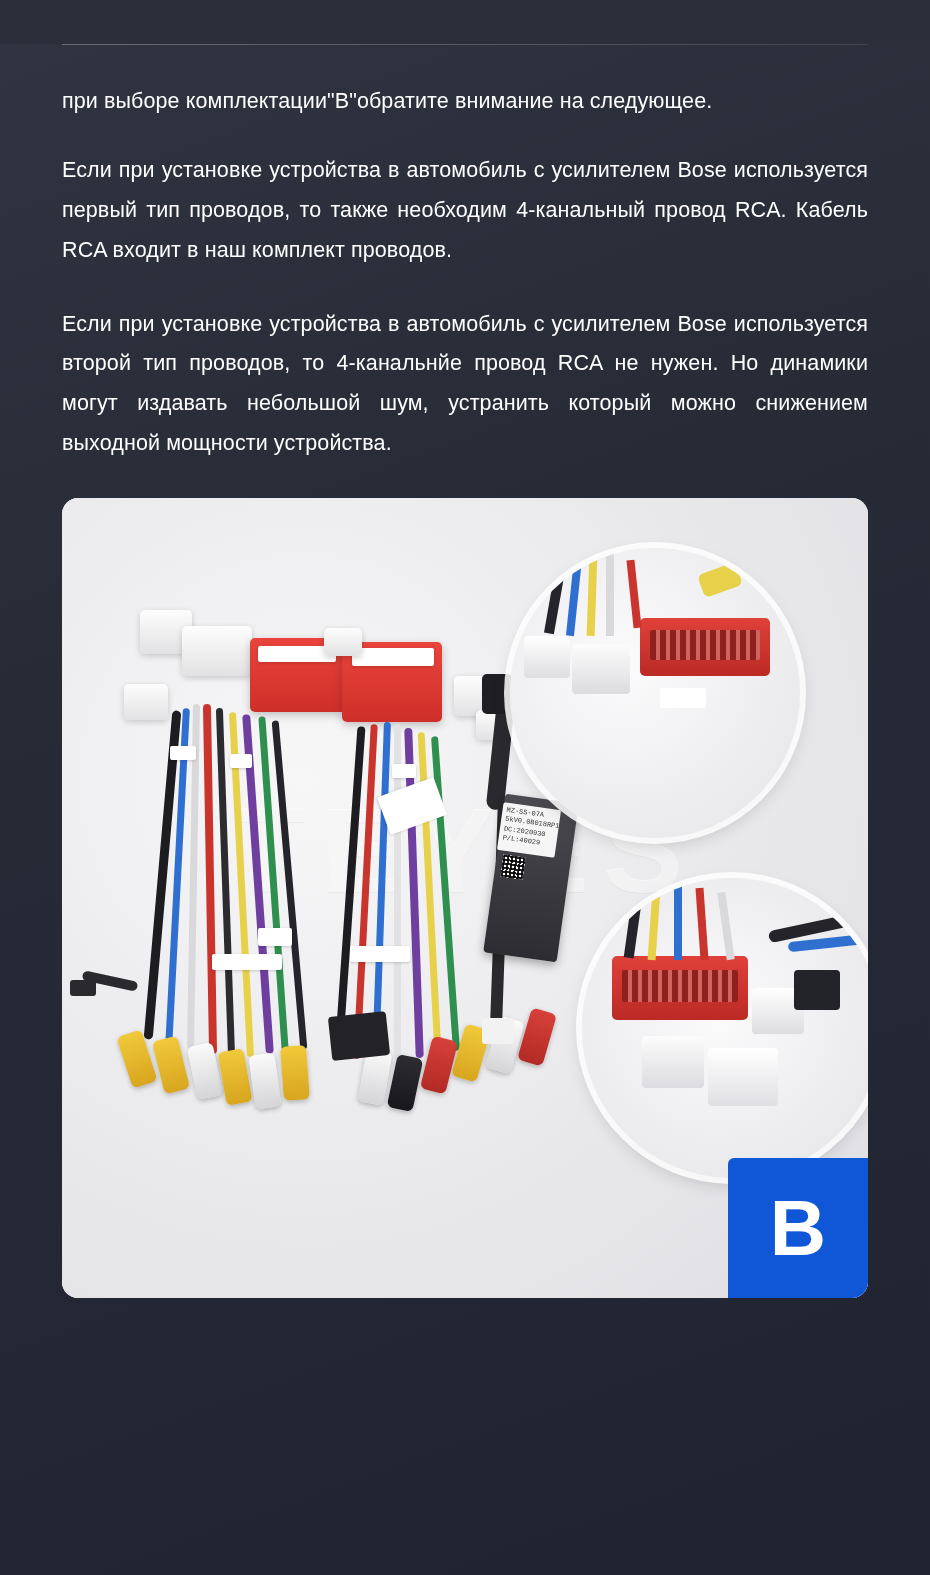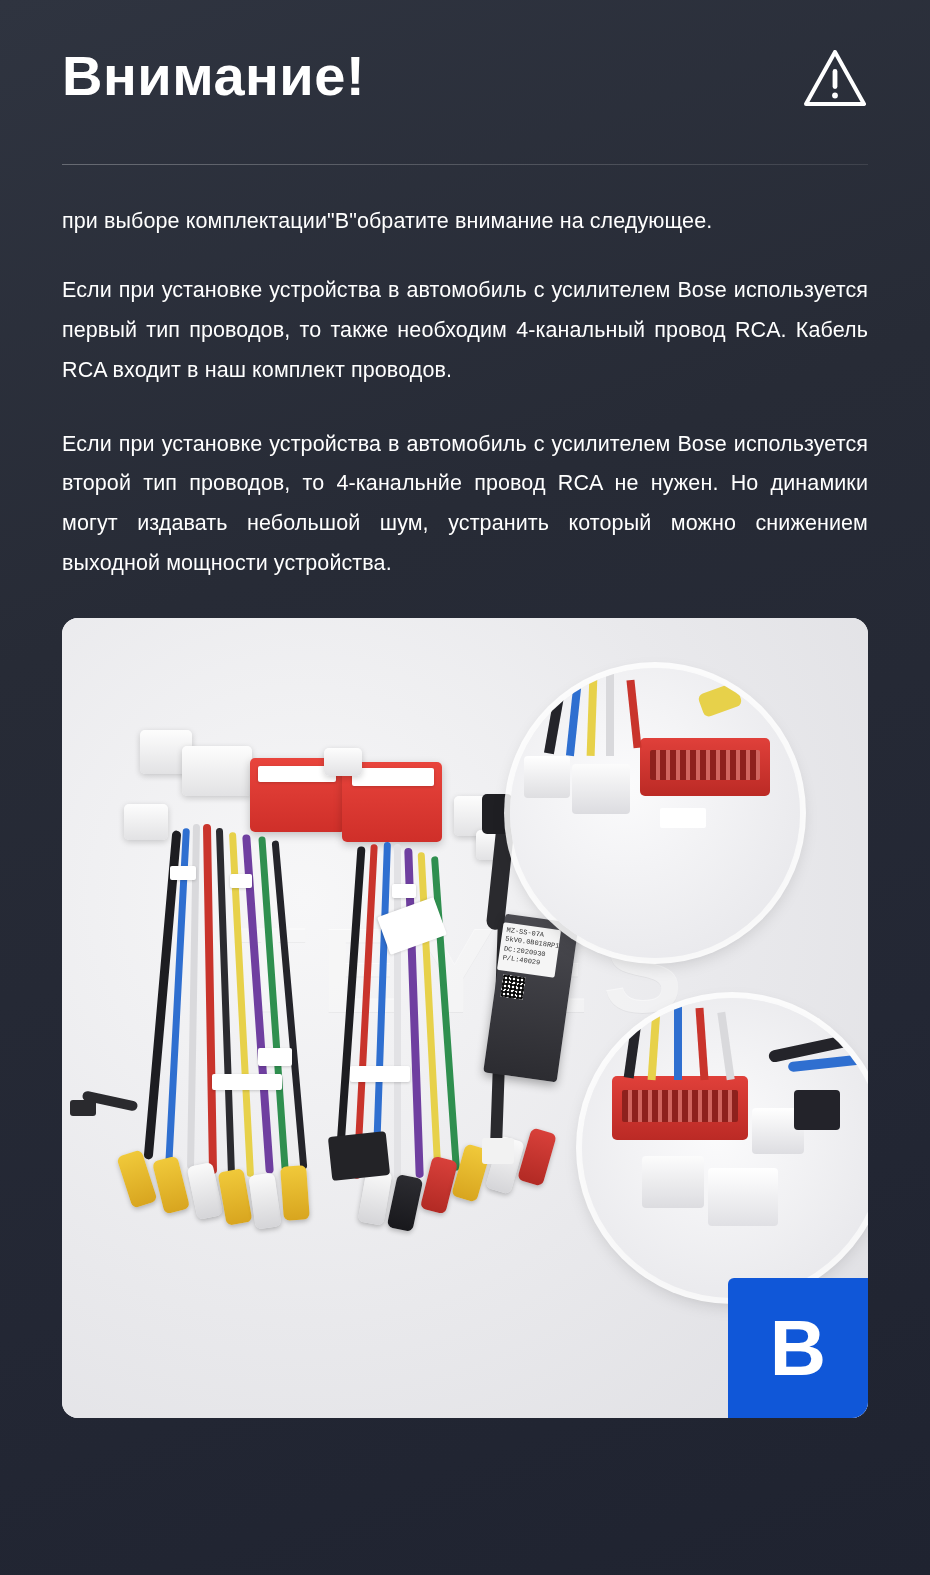--- a/index.html
+++ b/index.html
@@ -183,30 +183,20 @@
       repeating-linear-gradient(0deg, #222 0 2px, #fff 2px 4px),
       repeating-linear-gradient(90deg, #222 0 2px, #fff 2px 4px);
     background-blend-mode: multiply;
   }
 </style>
 </head>
 <body>
 
 <div class="page">
 
-  <div class="header">
-    <h1 class="title">Внимание!</h1>
-    <span class="warn-icon">
-      <svg width="62" height="56" viewBox="0 0 62 56" xmlns="http://www.w3.org/2000/svg">
-        <path d="M31 2 L60 54 L2 54 Z" fill="none" stroke="#ffffff" stroke-width="4" stroke-linejoin="round"></path>
-        <rect x="28.6" y="19" width="4.8" height="20" rx="2.4" fill="#ffffff"></rect>
-        <circle cx="31" cy="45.5" r="2.9" fill="#ffffff"></circle>
-      </svg>
-    </span>
-  </div>
 
   <div class="divider"></div>
 
   <div class="content">
     <p class="lead">при выборе комплектации"B"обратите внимание на следующее.</p>
     <p class="para">Если при установке устройства в автомобиль с усилителем Bose используется первый тип проводов, то также необходим 4-канальный провод RCA. Кабель RCA входит в наш комплект проводов.</p>
     <p class="para">Если при установке устройства в автомобиль с усилителем Bose используется второй тип проводов, то 4-канальнйе провод RCA не нужен. Но динамики могут издавать небольшой шум, устранить который можно снижением выходной мощности устройства.</p>
   </div>
 
   <div class="photo-card">

